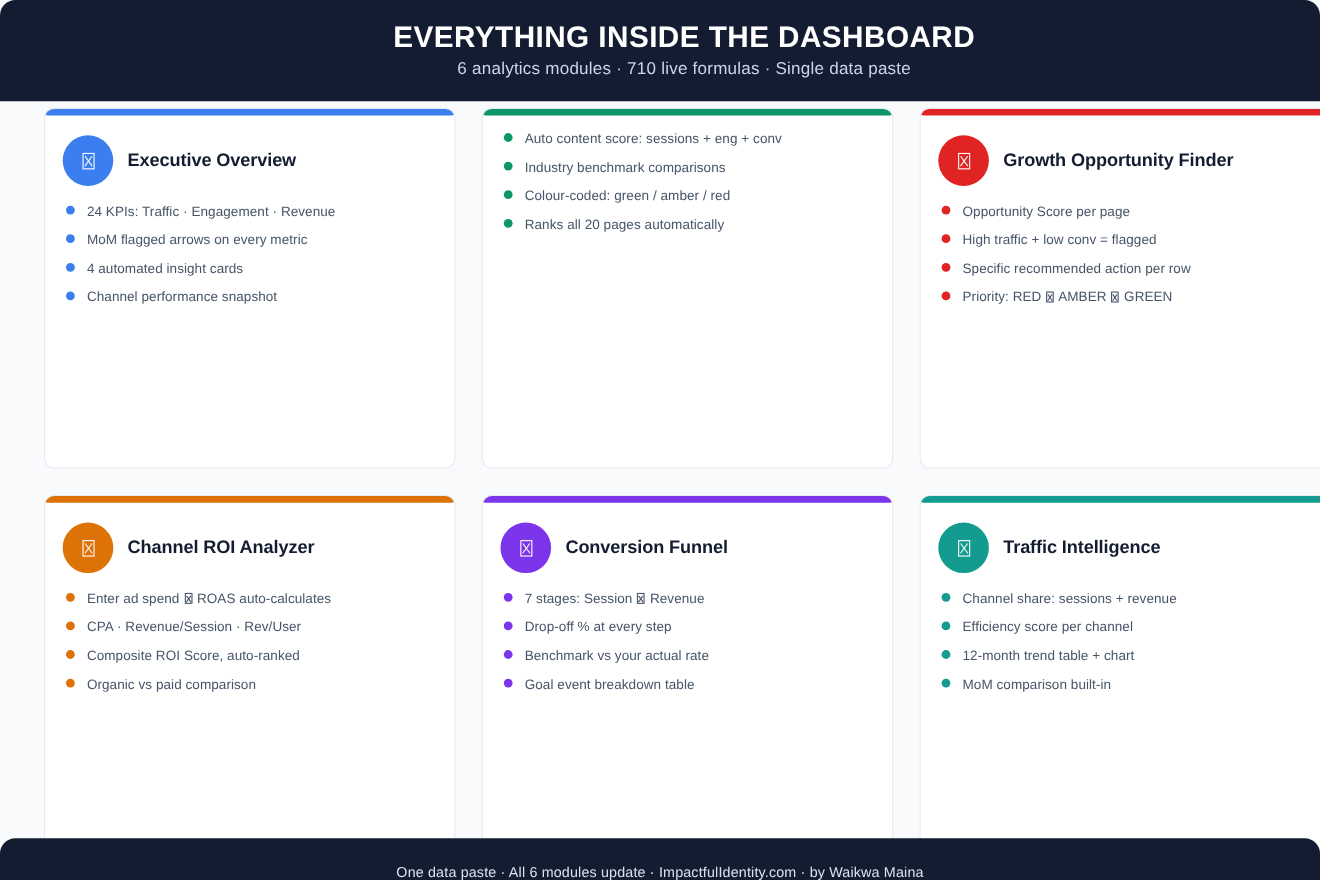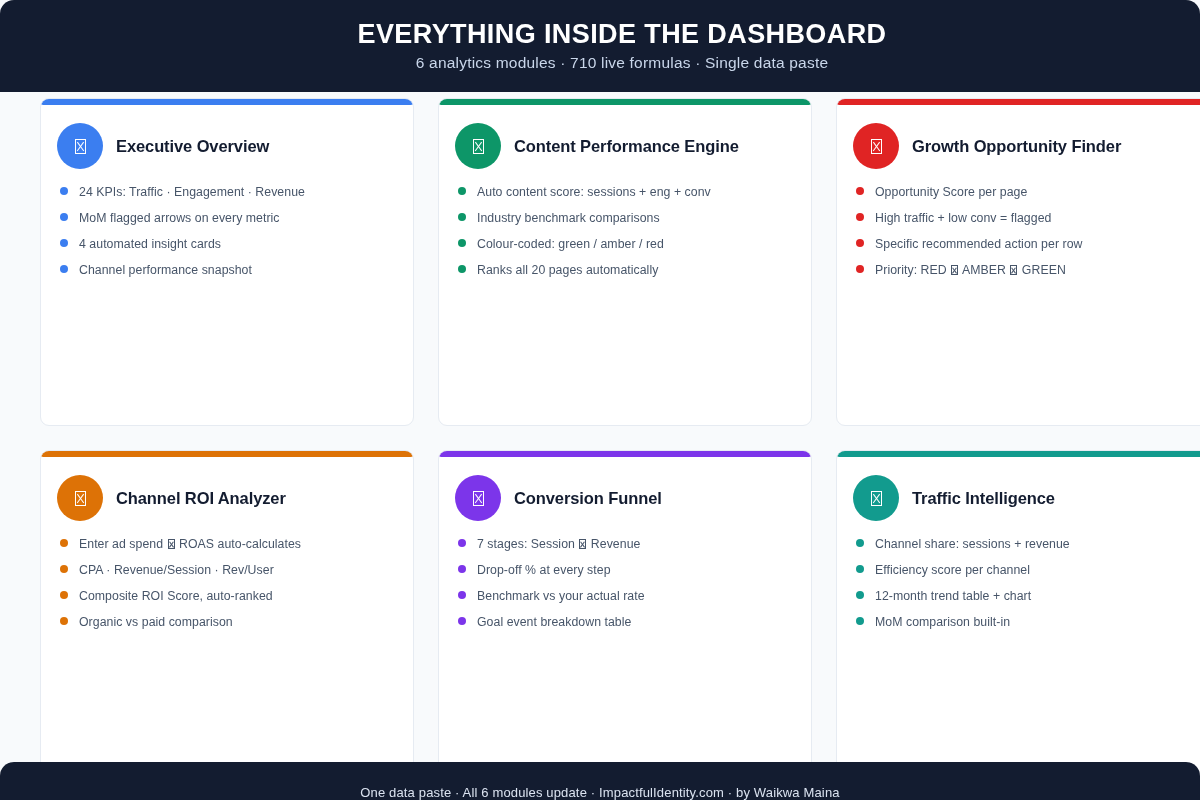--- a/index.html
+++ b/index.html
@@ -226,26 +226,20 @@
           <span class="bullet-text">4 automated insight cards</span>
         </li>
         <li class="bullet">
           <span class="bullet-dot" style="background:#3b7ef0"></span>
           <span class="bullet-text">Channel performance snapshot</span>
         </li>
       </ul>
     </div>
     <div class="card">
       <div class="card-accent" style="background:#0d9668"></div>
-      <div class="card-head">
-        <div class="card-icon" style="background:#0d9668">
-          <span class="tofu"></span>
-        </div>
-        <div class="card-title">Content Performance Engine</div>
-      </div>
       <ul class="bullets">
         <li class="bullet">
           <span class="bullet-dot" style="background:#0d9668"></span>
           <span class="bullet-text">Auto content score: sessions + eng + conv</span>
         </li>
         <li class="bullet">
           <span class="bullet-dot" style="background:#0d9668"></span>
           <span class="bullet-text">Industry benchmark comparisons</span>
         </li>
         <li class="bullet">

